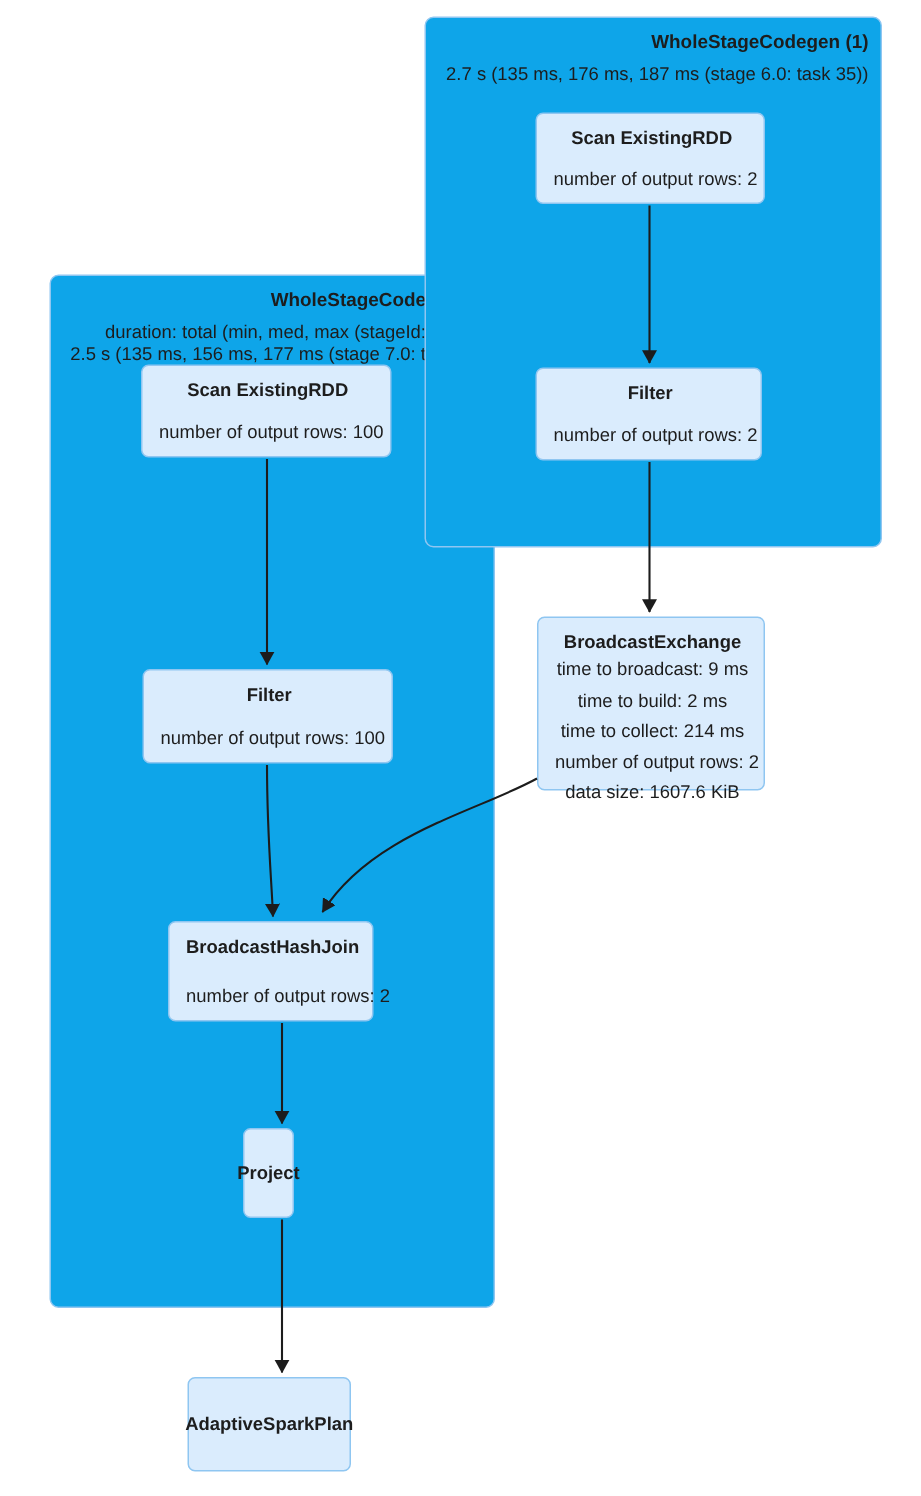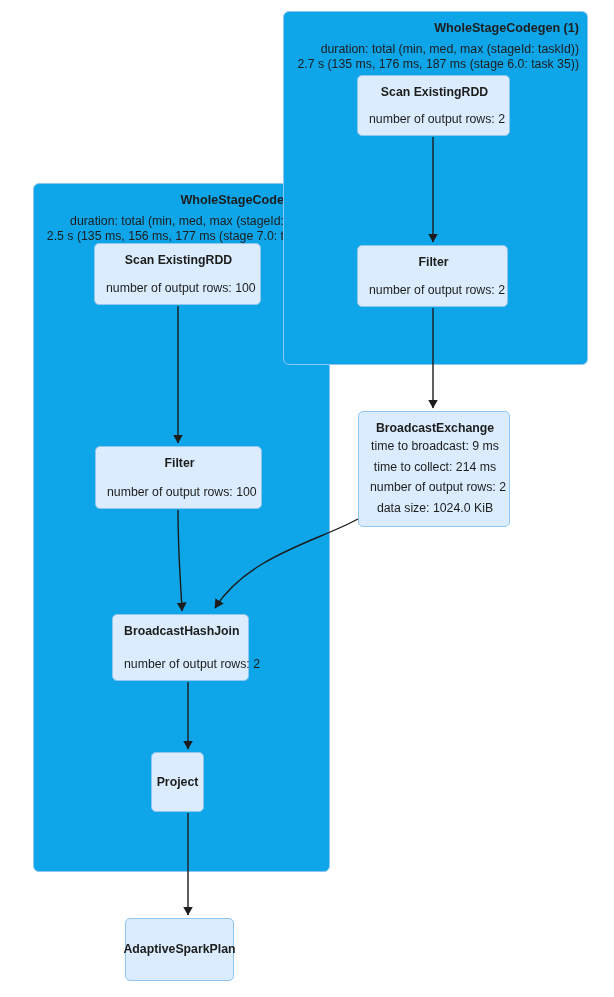--- a/index.html
+++ b/index.html
@@ -57,21 +57,21 @@
   .node-title { font-weight: bold; }
   .metric-list div { line-height: 20.5px; }
   .node.center { justify-content: center; align-items: center; padding: 0; }
 
   #node-scan1   { left: 357px; top: 75px;  width: 153px; height: 61px; }
   #node-filter1 { left: 357px; top: 245px; width: 151px; height: 62px; }
   #node-bexch   { left: 358px; top: 411px; width: 152px; height: 116px; }
   #node-scan2   { left: 94px;  top: 243px; width: 167px; height: 62px; }
   #node-filter2 { left: 95px;  top: 446px; width: 167px; height: 63px; }
   #node-bhj     { left: 112px; top: 614px; width: 137px; height: 67px; }
-  #node-project { left: 151px; top: 752px; width: 53px;  height: 60px; }
+  #node-project { left: 162px; top: 752px; width: 34px;  height: 60px; }
   #node-adaptive{ left: 125px; top: 918px; width: 109px; height: 63px; }
 
   svg.edges {
     position: absolute;
     left: 0; top: 0;
     width: 614px; height: 997px;
     z-index: 4;
     pointer-events: none;
   }
   svg.edges path.edge { fill: none; stroke: #1c1c1c; stroke-width: 1.4px; }
@@ -88,43 +88,43 @@
         <div>duration: total (min, med, max (stageId:</div>
         <div>2.5 s (135 ms, 156 ms, 177 ms (stage 7.0: t</div>
       </div>
     </div>
   </div>
 
   <div class="cluster" id="cluster-wsc1">
     <div class="cluster-header">
       <div class="cluster-title">WholeStageCodegen (1)</div>
       <div class="cluster-duration">
-        <div>duration: total (min, med, max (stageId: taskId))</div>
         <div>2.7 s (135 ms, 176 ms, 187 ms (stage 6.0: task 35))</div>
       </div>
     </div>
   </div>
 
   <div class="node" id="node-scan1">
     <div class="node-title">Scan ExistingRDD</div>
     <div class="metric">number of output rows: 2</div>
   </div>
 
   <div class="node" id="node-filter1">
     <div class="node-title">Filter</div>
     <div class="metric">number of output rows: 2</div>
   </div>
 
   <div class="node" id="node-bexch">
     <div class="node-title">BroadcastExchange</div>
     <div class="metric-list">
       <div>time to broadcast: 9 ms</div>
+      <div>time to build: 2 ms</div>
       <div>time to collect: 214 ms</div>
       <div>number of output rows: 2</div>
-      <div>data size: 1024.0 KiB</div>
+      <div>data size: 1607.6 KiB</div>
     </div>
   </div>
 
   <div class="node" id="node-scan2">
     <div class="node-title">Scan ExistingRDD</div>
     <div class="metric">number of output rows: 100</div>
   </div>
 
   <div class="node" id="node-filter2">
     <div class="node-title">Filter</div>

